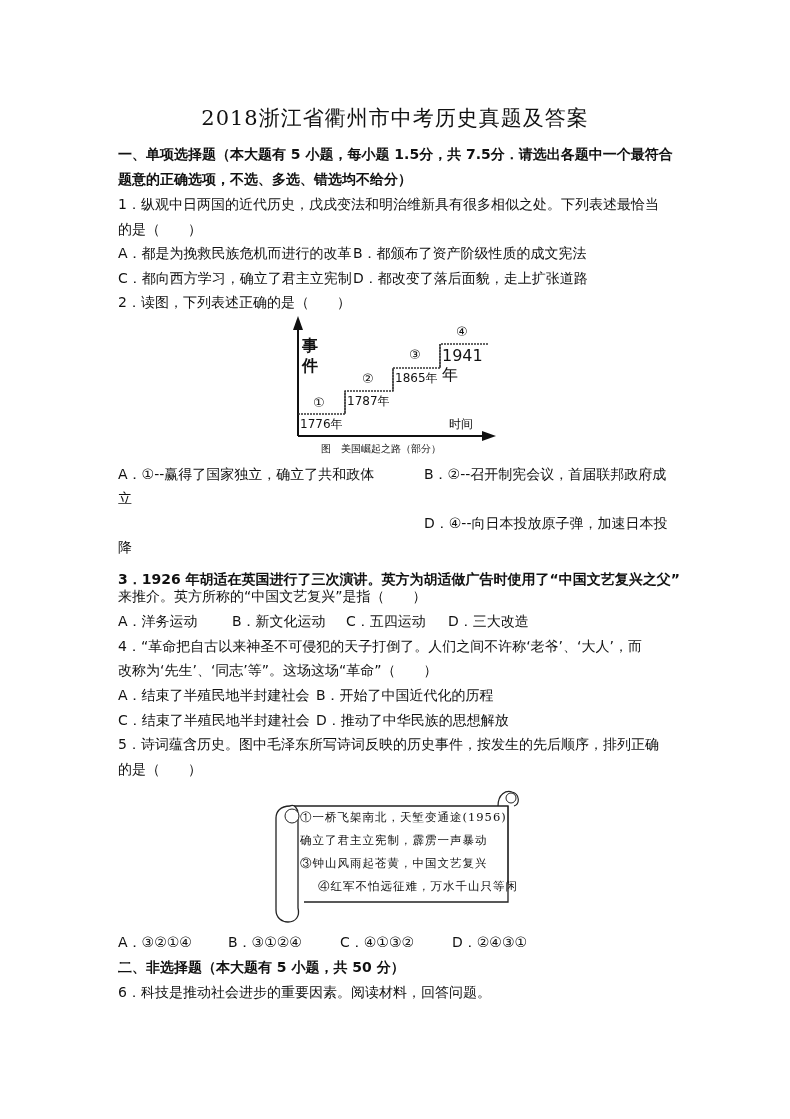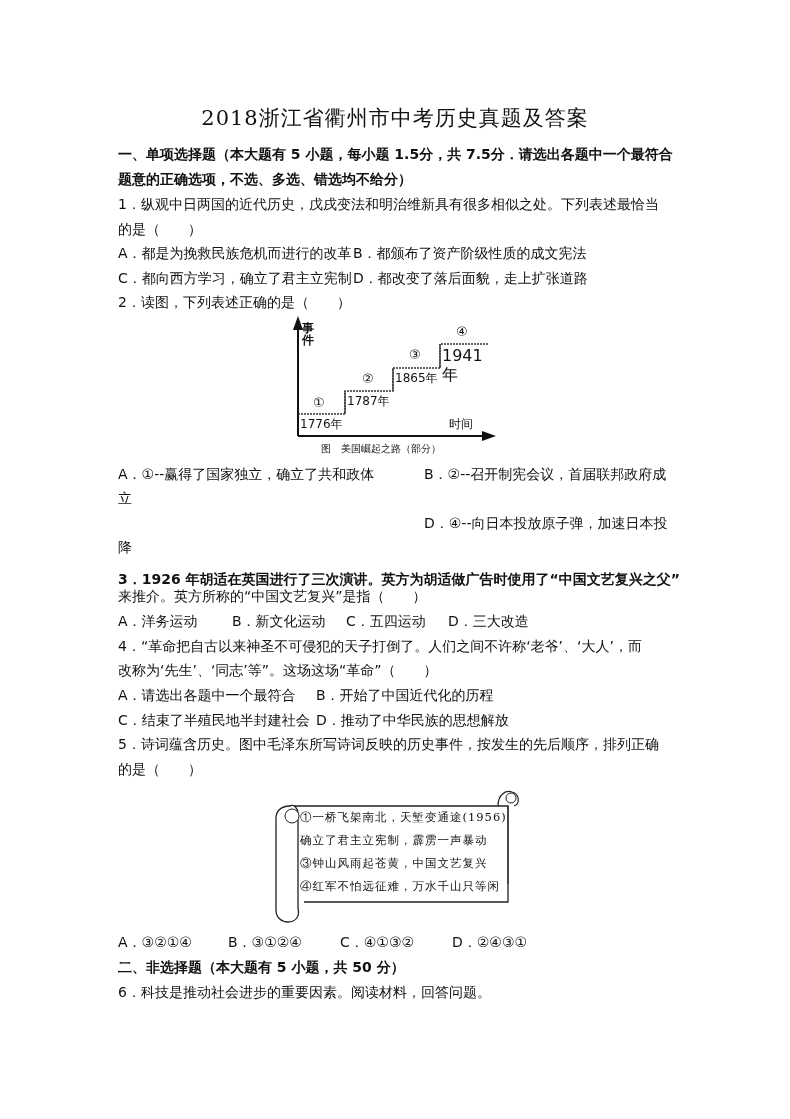--- a/index.html
+++ b/index.html
@@ -43,21 +43,21 @@
       <line x1="15" y1="124" x2="15" y2="12" stroke="#111" stroke-width="2"></line>
       <polygon points="15,4 10,18 20,18" fill="#111"></polygon>
       <line x1="15" y1="124" x2="205" y2="124" stroke="#111" stroke-width="2"></line>
       <polygon points="213,124 199,119 199,129" fill="#111"></polygon>
 
       <polyline points="15,102 62,102 62,79 110,79 110,56 157,56 157,32 205,32" fill="none" stroke="#333" stroke-width="1.3" stroke-dasharray="2,1"></polyline>
       <line x1="62" y1="102" x2="62" y2="79" stroke="#333" stroke-width="1.3"></line>
       <line x1="110" y1="79" x2="110" y2="56" stroke="#333" stroke-width="1.3"></line>
       <line x1="157" y1="56" x2="157" y2="32" stroke="#333" stroke-width="1.3"></line>
     </svg>
-    <span style="position:absolute; left:19px; top:10px; font-size:12px; line-height:12px; font-weight:bold; width:12px;">事件</span>
+    <span style="position:absolute; left:19px; top:24px; font-size:16px; line-height:20px; font-weight:bold; width:12px;">事件</span>
     <span style="position:absolute; left:166px; top:104px; font-size:12px;">时间</span>
     <span style="position:absolute; left:30px; top:83px; font-size:13px;">①</span>
     <span style="position:absolute; left:17px; top:104px; font-size:12px;">1776年</span>
     <span style="position:absolute; left:79px; top:59px; font-size:13px;">②</span>
     <span style="position:absolute; left:64px; top:81px; font-size:12px;">1787年</span>
     <span style="position:absolute; left:126px; top:35px; font-size:13px;">③</span>
     <span style="position:absolute; left:112px; top:58px; font-size:12px;">1865年</span>
     <span style="position:absolute; left:173px; top:12px; font-size:13px;">④</span>
     <span style="position:absolute; left:159px; top:34px; font-size:16px;">1941年</span>
     <span style="position:absolute; left:38px; top:130px; font-size:10px; font-family:'DejaVu Serif',serif; white-space:nowrap;">图　美国崛起之路（部分）</span>
@@ -71,21 +71,21 @@
 
   <div class="line" style="top:570px;font-weight:bold;">3．1926 年胡适在英国进行了三次演讲。英方为胡适做广告时使用了“中国文艺复兴之父”</div>
   <div class="line" style="top:587px;">来推介。英方所称的“中国文艺复兴”是指（　　）</div>
   <div class="line" style="top:612px;">A．洋务运动</div>
   <div class="line" style="top:612px; left:232px;">B．新文化运动</div>
   <div class="line" style="top:612px; left:346px;">C．五四运动</div>
   <div class="line" style="top:612px; left:448px;">D．三大改造</div>
 
   <div class="line" style="top:637px;">4．“革命把自古以来神圣不可侵犯的天子打倒了。人们之间不许称‘老爷’、‘大人’，而</div>
   <div class="line" style="top:661px;">改称为‘先生’、‘同志’等”。这场这场“革命”（　　）</div>
-  <div class="line" style="top:686px;">A．请选出各题中一个最符合</div>
+  <div class="line" style="top:686px;">A．结束了半殖民地半封建社会</div>
   <div class="line" style="top:686px; left:316px;">B．开始了中国近代化的历程</div>
   <div class="line" style="top:711px;">C．结束了半殖民地半封建社会</div>
   <div class="line" style="top:711px; left:316px;">D．推动了中华民族的思想解放</div>
 
   <div class="line" style="top:735px;">5．诗词蕴含历史。图中毛泽东所写诗词反映的历史事件，按发生的先后顺序，排列正确</div>
   <div class="line" style="top:760px;">的是（　　）</div>
 
   <div class="fig2">
     <svg width="260" height="140" viewBox="0 0 260 140">
 
@@ -95,21 +95,21 @@
       <circle cx="24" cy="32" r="7" fill="#fff" stroke="#222" stroke-width="1"></circle>
 
       <path d="M230,22 C230,10 238,6 244,8 C252,10 252,20 246,22" fill="none" stroke="#222" stroke-width="1.2"></path>
       <circle cx="243" cy="14" r="5" fill="none" stroke="#222" stroke-width="1"></circle>
       <path d="M240,22 L240,100" stroke="#222" stroke-width="1"></path>
     </svg>
   </div>
   <div class="scroll-text" style="top:810px;">①一桥飞架南北，天堑变通途(1956)</div>
   <div class="scroll-text" style="top:833px;">确立了君主立宪制，霹雳一声暴动</div>
   <div class="scroll-text" style="top:856px;">③钟山风雨起苍黄，中国文艺复兴</div>
-  <div class="scroll-text" style="top:879px;">④红军不怕远征难，万水千山只等闲</div>
+  <div class="scroll-text" style="top:879px;margin-left:18px;">④红军不怕远征难，万水千山只等闲</div>
 
   <div class="line" style="top:933px;">A．③②①④</div>
   <div class="line" style="top:933px; left:228px;">B．③①②④</div>
   <div class="line" style="top:933px; left:340px;">C．④①③②</div>
   <div class="line" style="top:933px; left:452px;">D．②④③①</div>
 
   <div class="line bold" style="top:958px;">二、非选择题（本大题有 5 小题，共 50 分）</div>
   <div class="line" style="top:983px;">6．科技是推动社会进步的重要因素。阅读材料，回答问题。</div>
 
 </div>

